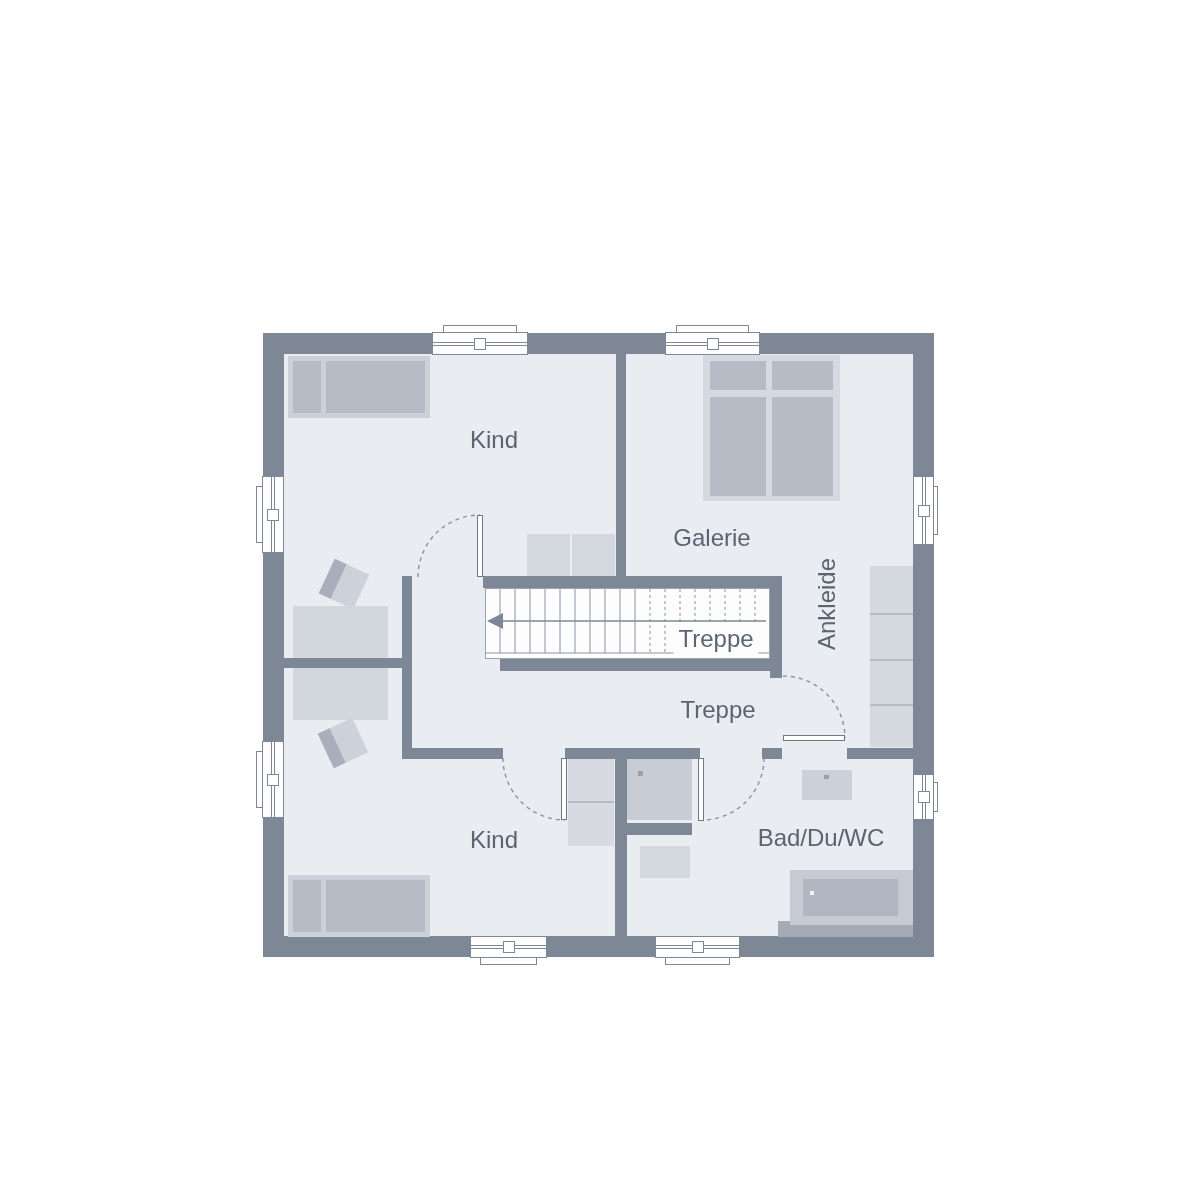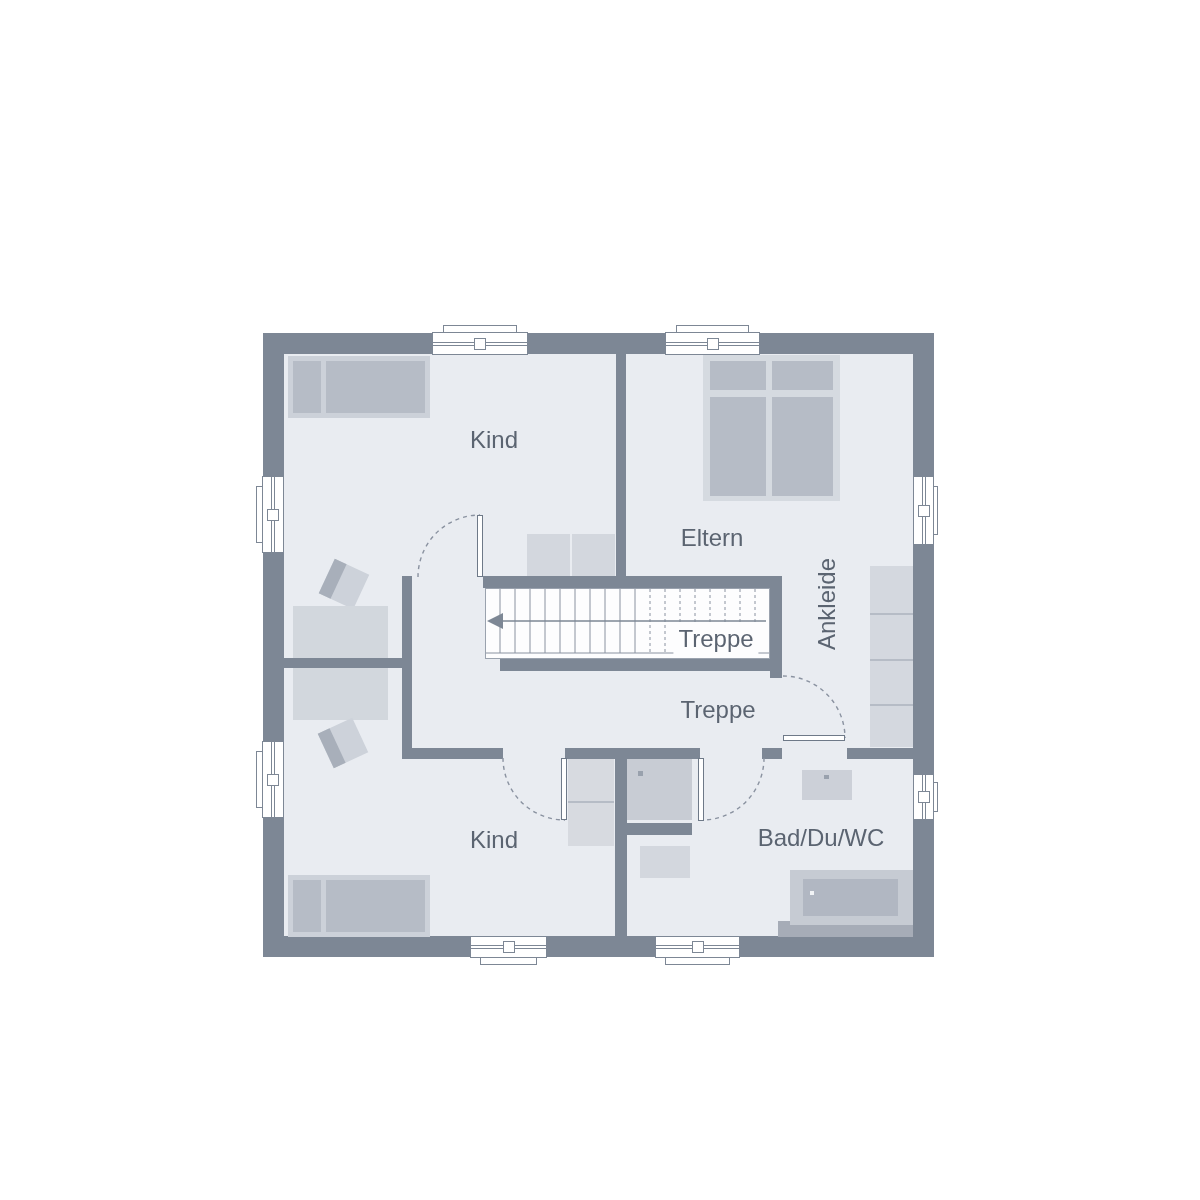--- a/index.html
+++ b/index.html
@@ -190,20 +190,20 @@
     <div class="line-v"></div>
       <div class="sq"></div>
   </div>
   <div class="sill" style="left:930px;top:734px;width:8px;height:30px;"></div>
   <div class="win" style="left:913px;top:726px;width:21px;height:46px;">
     <div class="line-v"></div>
       <div class="sq"></div>
   </div>
 
   <div class="room-label" style="left:494px;top:392px;">Kind</div>
-  <div class="room-label" style="left:712px;top:490px;">Eltern</div>
+  <div class="room-label" style="left:712px;top:490px;">Galerie</div>
   <div class="room-label vertical" style="left:827px;top:556px;">Ankleide</div>
   <div class="treppe-label" style="left:716px;top:591px;">Treppe</div>
   <div class="room-label" style="left:718px;top:662px;">Treppe</div>
   <div class="room-label" style="left:494px;top:792px;">Kind</div>
   <div class="room-label" style="left:821px;top:790px;">Bad/Du/WC</div>
 
 </div>
 
 </body></html>

